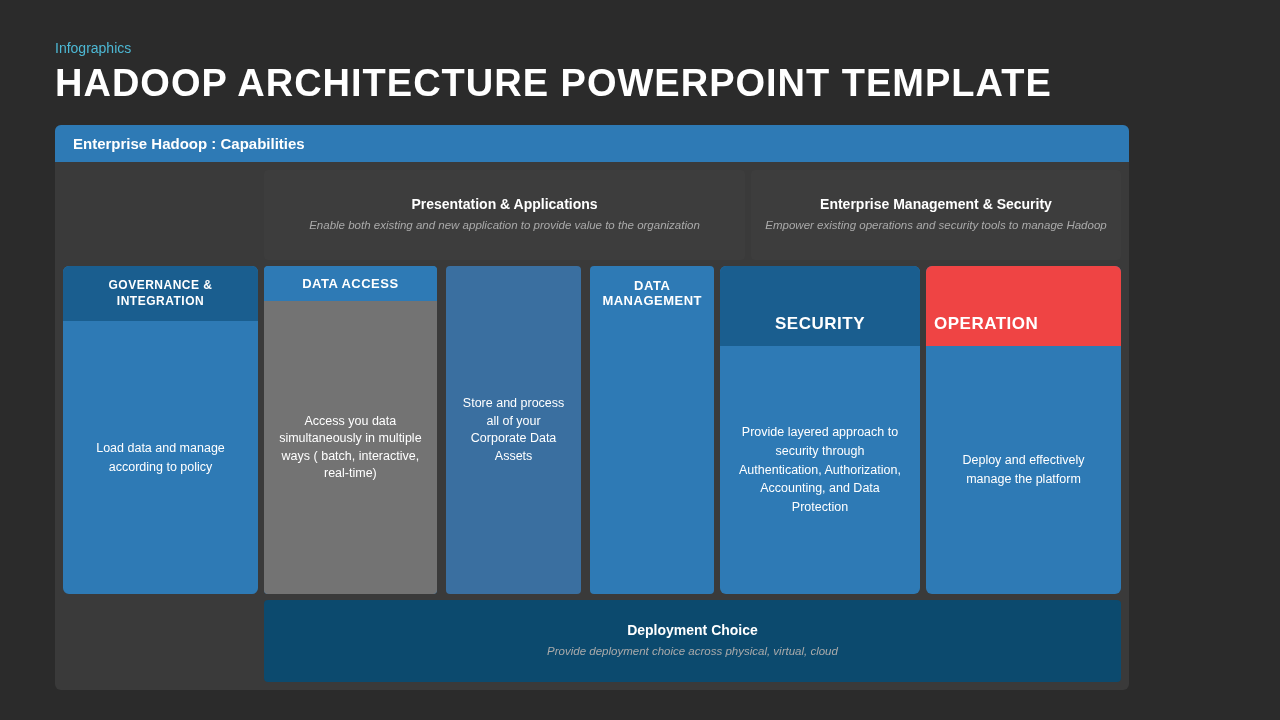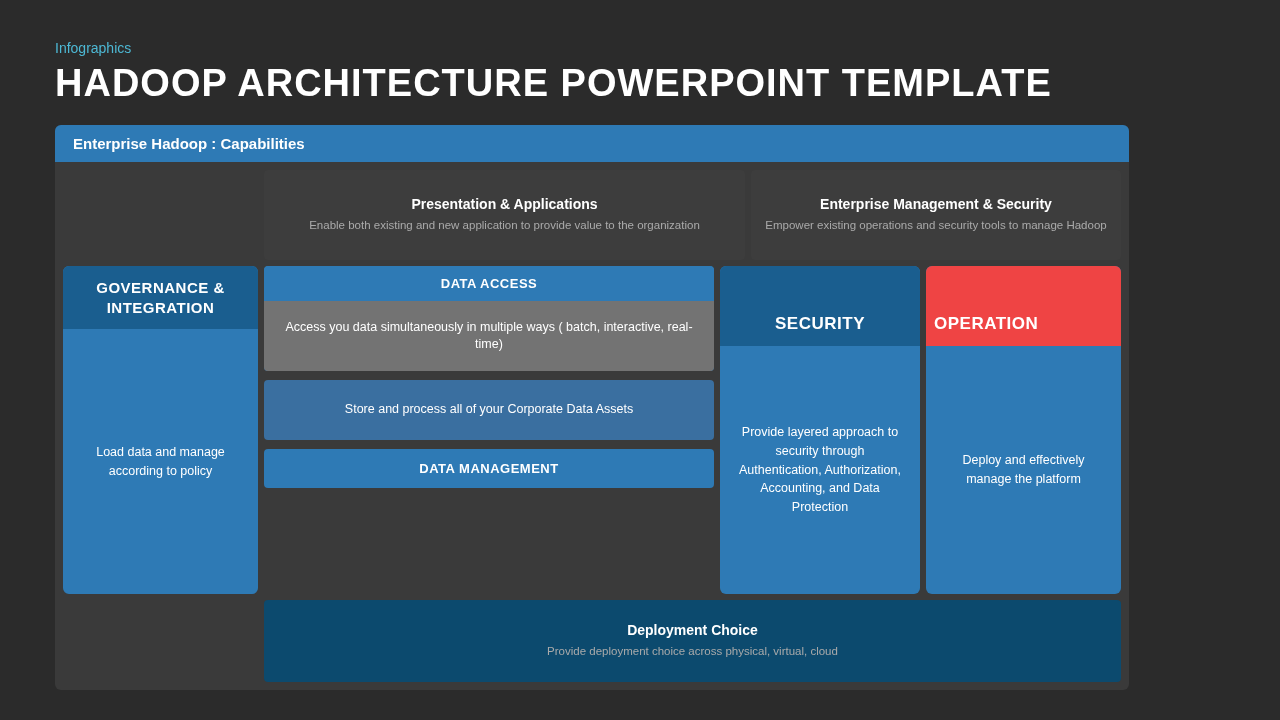--- a/index.html
+++ b/index.html
@@ -88,20 +88,21 @@
     .box-title {
       color: #ffffff;
       font-size: 14px;
       font-weight: 700;
       margin-bottom: 5px;
     }
     .box-desc {
       color: #aaaaaa;
       font-size: 11.5px;
       line-height: 1.4;
+      font-style: italic;
     }
     
     .middle-row {
       display: flex;
       gap: 6px;
       flex: 1;
     }
     .gov-col {
       width: 195px;
       flex-shrink: 0;
@@ -111,21 +112,21 @@
       flex-direction: column;
     }
     .gov-header {
       background: #1a5e8f;
       border-radius: 6px 6px 0 0;
       padding: 12px 8px;
       text-align: center;
     }
     .gov-header-text {
       color: #ffffff;
-      font-size: 15px;
+      font-size: 12px;
       font-weight: 800;
       text-transform: uppercase;
       letter-spacing: 0.5px;
       line-height: 1.3;
     }
     .gov-body {
       flex: 1;
       display: flex;
       align-items: center;
       justify-content: center;
@@ -133,21 +134,21 @@
       text-align: center;
     }
     .gov-body-text {
       color: #ffffff;
       font-size: 12.5px;
       line-height: 1.5;
     }
     .center-col {
       flex: 1;
       display: flex;
-      flex-direction: column;
+      flex-direction: row;
       gap: 9px;
     }
     .data-access-header {
       background: #2e7ab5;
       border-radius: 4px 4px 0 0;
       padding: 10px;
       text-align: center;
     }
     .data-access-header-text {
       color: #ffffff;

